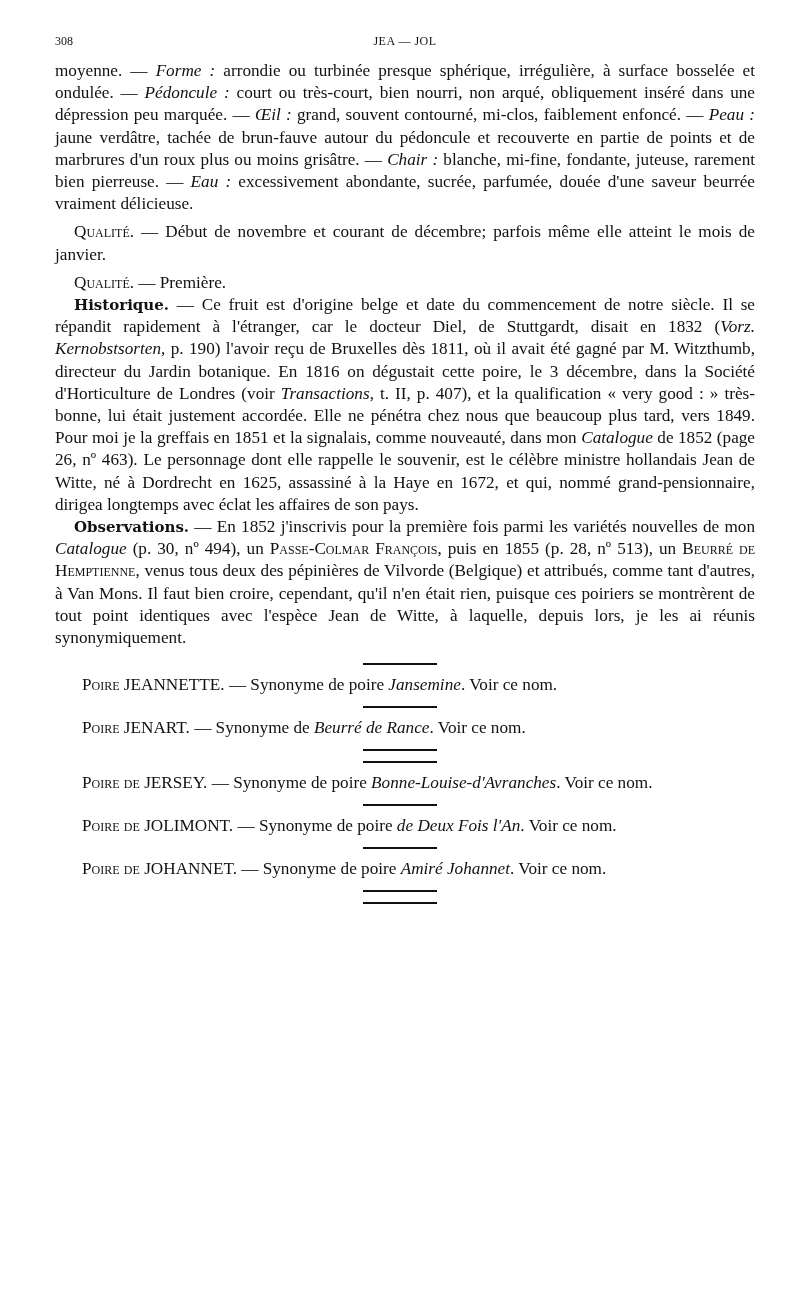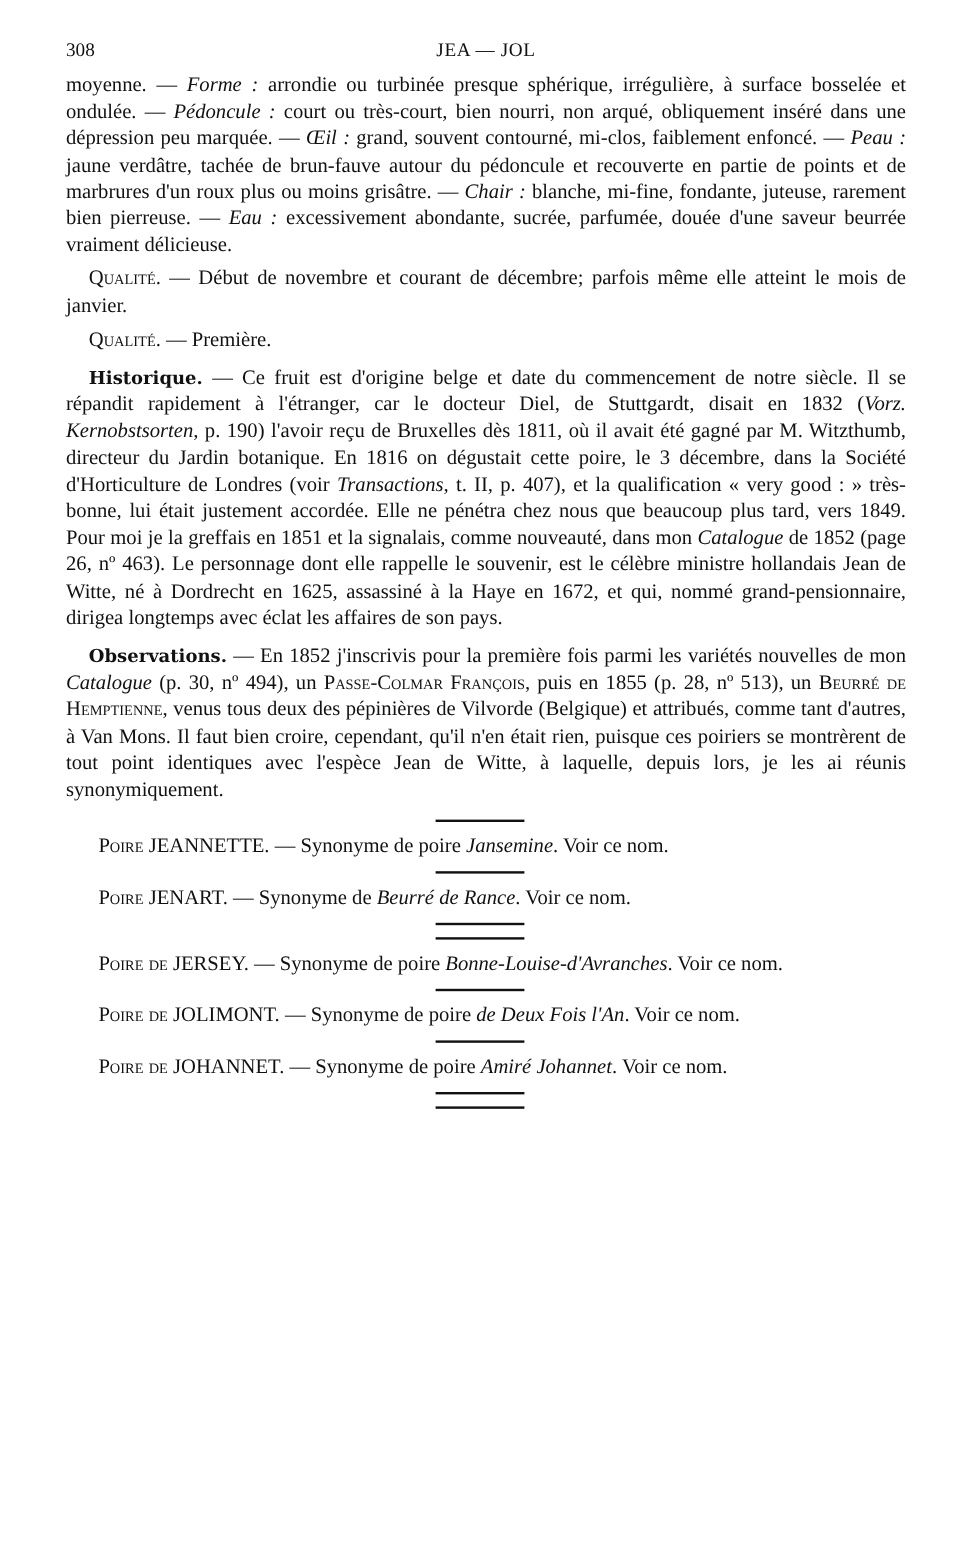--- a/index.html
+++ b/index.html
@@ -1,25 +1,25 @@
 <!DOCTYPE html>
 <html><head>
 <meta charset="utf-8">
 <style>
   html, body { margin:0; padding:0; background:#ffffff; }
   body { width:800px; height:1294px; position:relative; overflow:hidden;
          font-family:"Liberation Serif","DejaVu Serif",serif; color:#111; }
   .page { position:absolute; left:55px; top:34px; width:700px; }
-  .header { position:relative; height:26px; font-size:16px; }
+  .header { position:relative; height:26px; font-size:12px; }
   .pnum { position:absolute; left:0; top:0; }
   .rhead { position:absolute; left:0; right:0; text-align:center; top:0; letter-spacing:0.5px; }
   p { margin:0; font-size:17.2px; line-height:22.2px; text-align:justify; }
   .indent { text-indent:19px; }
   .gap { margin-top:6px; }
-  .gap2 { margin-top:10px; }
+  .gap2 { }
   .sc { font-variant:small-caps; }
   .bold { font-weight:bold; font-family:"DejaVu Serif",serif; font-size:15px; }
   i { font-style:italic; }
   .rule { width:74px; height:2px; background:#111; margin:11px auto 0; position:relative; left:-5px; }
   .rule.first { margin-top:14px; }
   .entry { margin-top:8px; padding-left:27px; text-indent:0; font-size:17.2px; line-height:23px; }
   .entry-list .rule { margin-top:10px; }
 </style>
 </head>
 <body>

